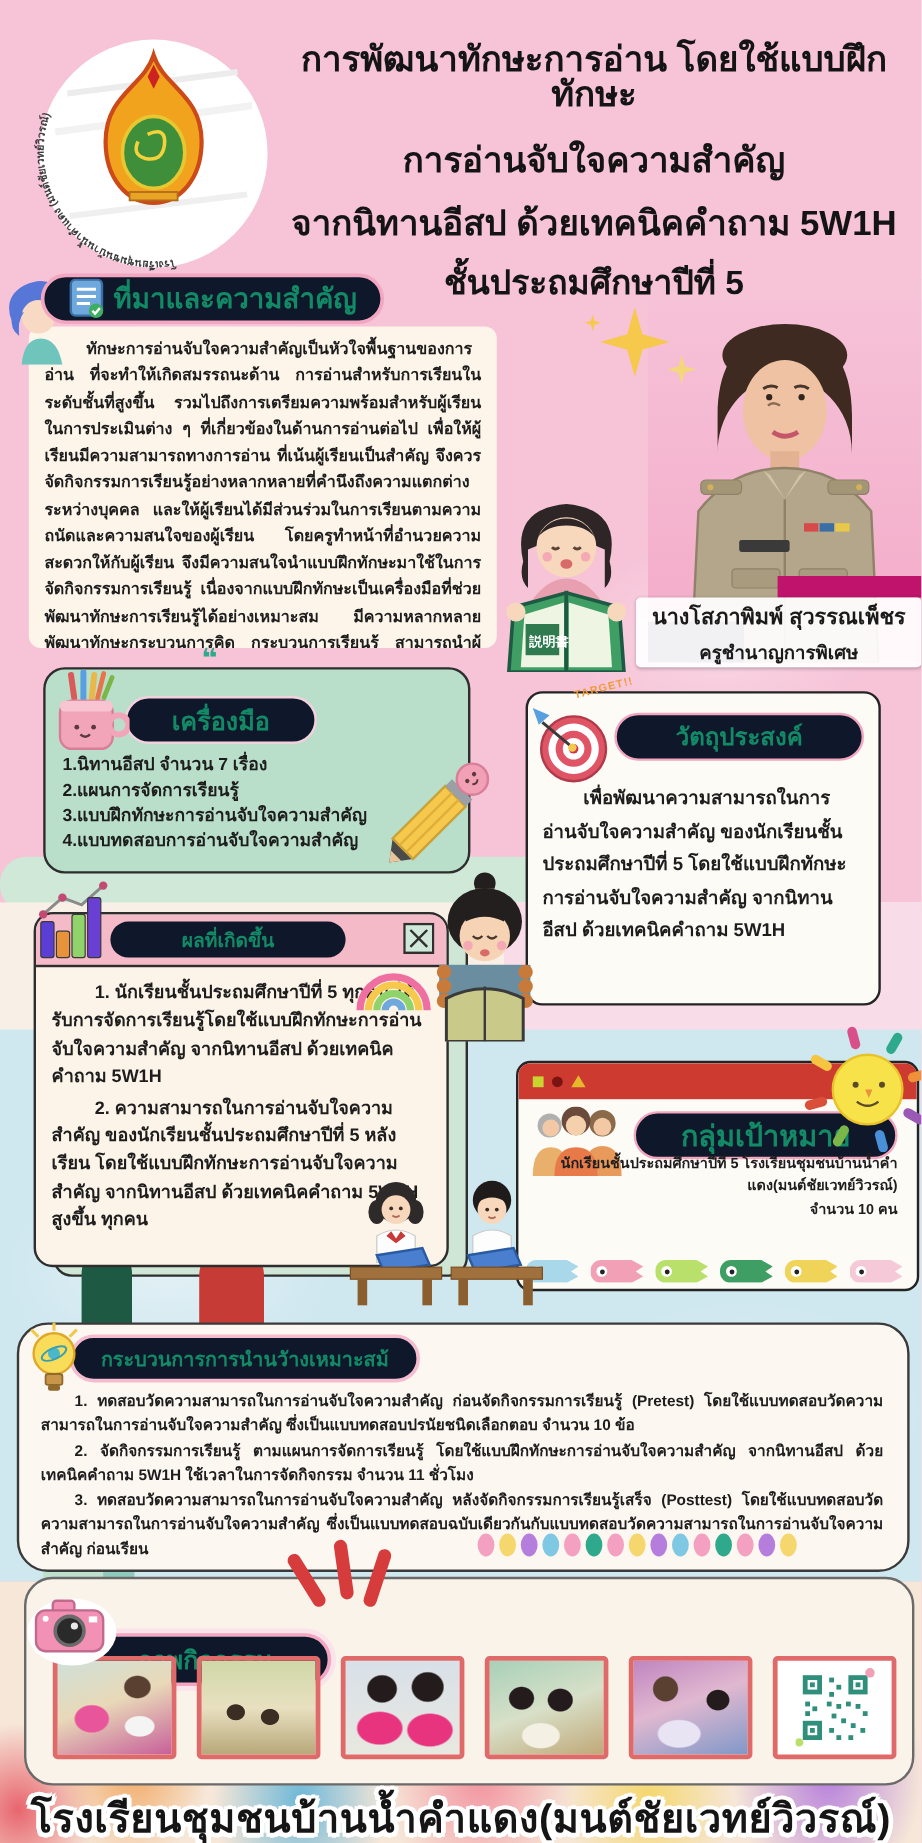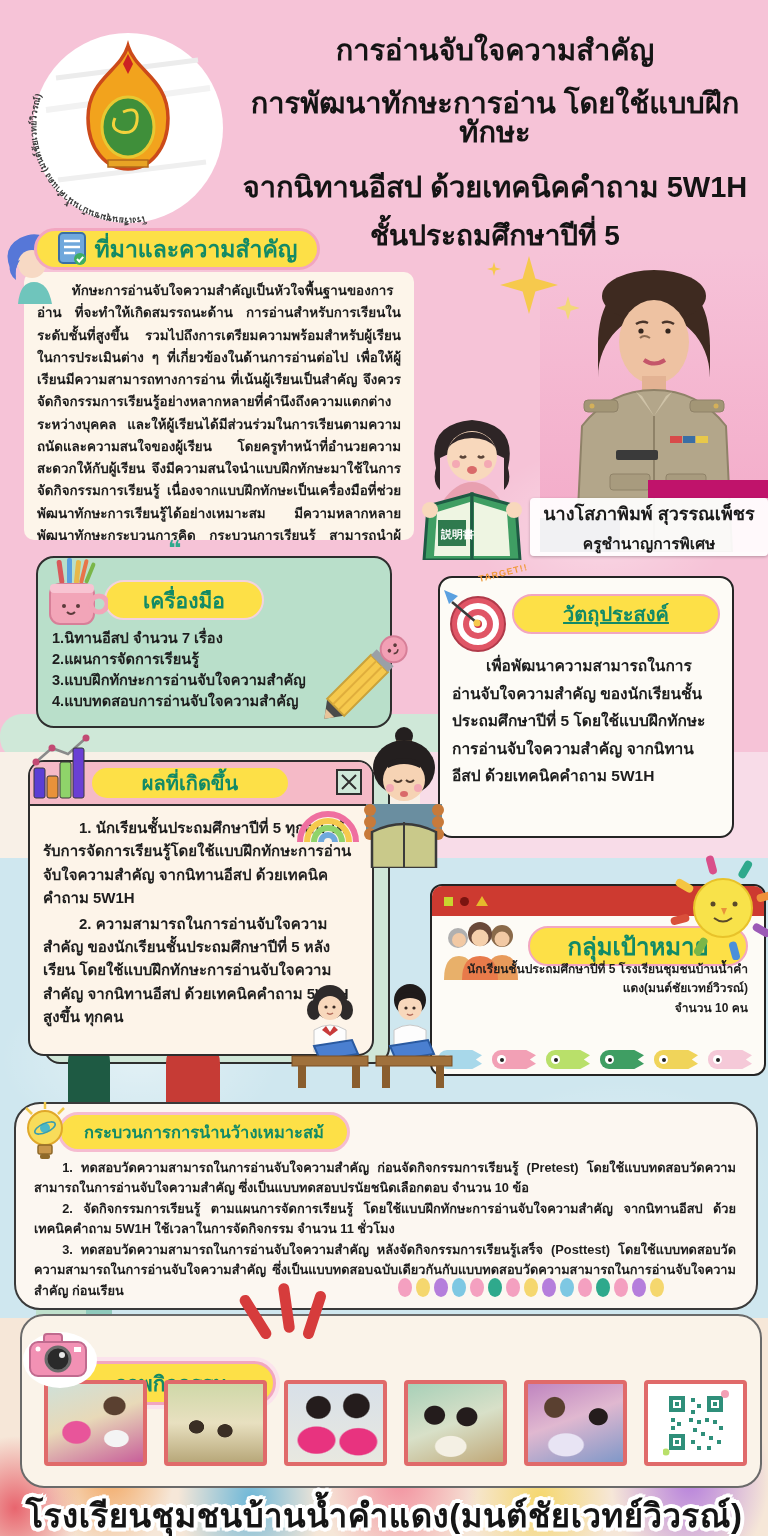--- a/index.html
+++ b/index.html
@@ -35,21 +35,21 @@
       radial-gradient(90px 120px at 110px 150px, #f2a45c, transparent 72%),
       radial-gradient(100px 130px at 250px 180px, #6fb8d8, transparent 72%),
       radial-gradient(110px 140px at 400px 160px, #f2909e, transparent 72%),
       radial-gradient(100px 120px at 540px 180px, #f5d76e, transparent 72%),
       radial-gradient(110px 140px at 690px 160px, #b57edc, transparent 72%),
       radial-gradient(90px 100px at 15px 190px, #e8656e, transparent 72%),
       radial-gradient(60px 60px at 330px 50px, #f5c542, transparent 75%),
       #f6e7d8;}
 
   
-  .pill{background:#fde047;border-radius:999px;display:flex;align-items:center;justify-content:center;
+  .pill{background:#0f172a;border-radius:999px;display:flex;align-items:center;justify-content:center;
     color:#128a66;font-weight:800;box-sizing:border-box;}
   .thai{color:#1d1d1d;font-weight:700;}
   .z1{z-index:1}.z2{z-index:2}.z3{z-index:3}.z4{z-index:4}.z5{z-index:5}
 
   
   .title-block{left:226px;top:36px;width:538px;text-align:center;color:#141414;font-weight:800;}
   .title-block .l{line-height:1.0;}
   .t1{font-size:29px;margin-bottom:26px;}
   .t2{font-size:29px;margin-bottom:24px;}
   .t3{font-size:29px;margin-bottom:20px;}
@@ -70,31 +70,31 @@
 
   
   .tools-card{left:36px;top:556px;width:352px;height:168px;background:#b9dfca;border:2.5px solid #2e2e2e;border-radius:18px;}
   .tools-quote{left:168px;top:536px;color:#2fa98c;font-size:22px;font-weight:800;letter-spacing:-2px;}
   .tools-pill{left:104px;top:580px;width:160px;height:40px;font-size:21px;border:2px solid #f3d2de;}
   .tools-list{left:52px;top:628px;width:310px;font-size:14.6px;line-height:21px;}
   .tools-list div{white-space:nowrap;}
 
   
   .objective-card{left:438px;top:576px;width:292px;height:258px;background:#fdfbf6;border:2.5px solid #242424;border-radius:14px;}
-  .objective-pill{left:512px;top:594px;width:208px;height:40px;border:2.5px solid #f2a6c0;font-size:20px;text-decoration:underline;}
+  .objective-pill{left:512px;top:594px;width:208px;height:40px;border:2.5px solid #f2a6c0;font-size:20px;}
   .target-label{left:478px;top:568px;font-size:9px;font-weight:800;color:#f09a3a;transform:rotate(-14deg);letter-spacing:1px;}
   .objective-body{left:452px;top:652px;width:266px;font-size:15.5px;line-height:1.78;}
   .objective-body p{margin:0;text-indent:2.2em;}
 
   
   .results-back{left:44px;top:772px;width:342px;height:288px;background:#cfe6d7;border:2px solid #2e2e2e;border-radius:16px;}
   .results-card{left:28px;top:760px;width:342px;height:292px;border:2.5px solid #2e2e2e;border-radius:16px;overflow:hidden;background:#fdf4e9;}
   .results-header{position:relative;height:42px;background:#f5bac7;border-bottom:2px solid #2e2e2e;
     display:flex;align-items:center;}
-  .results-header .pill{margin-left:62px;width:196px;height:30px;font-size:20px;}
+  .results-header .pill{margin-left:62px;width:196px;height:30px;font-size:16px;}
   .results-close{position:absolute;right:10px;top:7px;}
   .results-body{padding:10px 13px;font-size:15px;line-height:1.56;}
   .results-body p{margin:0 0 2px 0;text-indent:2.4em;}
 
   
   .target-card{left:430px;top:884px;width:332px;height:188px;background:#fdfbf6;border:2.5px solid #242424;border-radius:12px;overflow:hidden;}
   .red-header{height:30px;background:#cd3a30;display:flex;align-items:center;gap:7px;padding-left:12px;}
   .sq{width:9px;height:9px;background:#c9d42f;}
   .ci{width:9px;height:9px;border-radius:50%;background:#7a1410;}
   .tri{width:0;height:0;border-left:6px solid transparent;border-right:6px solid transparent;border-bottom:10px solid #e5b92c;}
@@ -172,22 +172,22 @@
       <defs>
           <path id="arcp" d="M 118,186 A 92,92 0 0 1 10,78 A 92,92 0 0 1 92,6"></path>
         </defs>
       <text font-size="9" fill="#3c3c3c" font-weight="bold">
         <textPath href="#arcp">โรงเรียนชุมชนบ้านน้ำคำแดง (มนต์ชัยเวทย์วิวรณ์)</textPath>
       </text>
     </svg>
   </div>
 
   <div class="abs z2 title-block">
+    <div class="l t1">การพัฒนาทักษะการอ่าน โดยใช้แบบฝึกทักษะ</div>
     <div class="l t2">การอ่านจับใจความสำคัญ</div>
-    <div class="l t1">การพัฒนาทักษะการอ่าน โดยใช้แบบฝึกทักษะ</div>
     <div class="l t3">จากนิทานอีสป ด้วยเทคนิคคำถาม 5W1H</div>
     <div class="l t4">ชั้นประถมศึกษาปีที่ 5</div>
   </div>
 
   <div class="abs z3" style="left:0px;top:230px;width:62px;height:74px;">
     <svg width="62" height="74" viewBox="0 0 62 74">
       <path d="M10,38 Q2,18 20,8 Q40,-2 52,14 Q60,24 54,40 Q50,28 40,24 Q26,20 20,30 Q14,38 16,48 Z" fill="#5677d8"></path>
       <circle cx="32" cy="34" r="14" fill="#f7d9c4"></circle>
       <path d="M18,74 Q20,52 34,52 Q48,52 52,74 Z" fill="#6fc5bc"></path>
       <path d="M20,30 Q14,38 16,50 Q8,44 10,34 Z" fill="#5677d8"></path>

